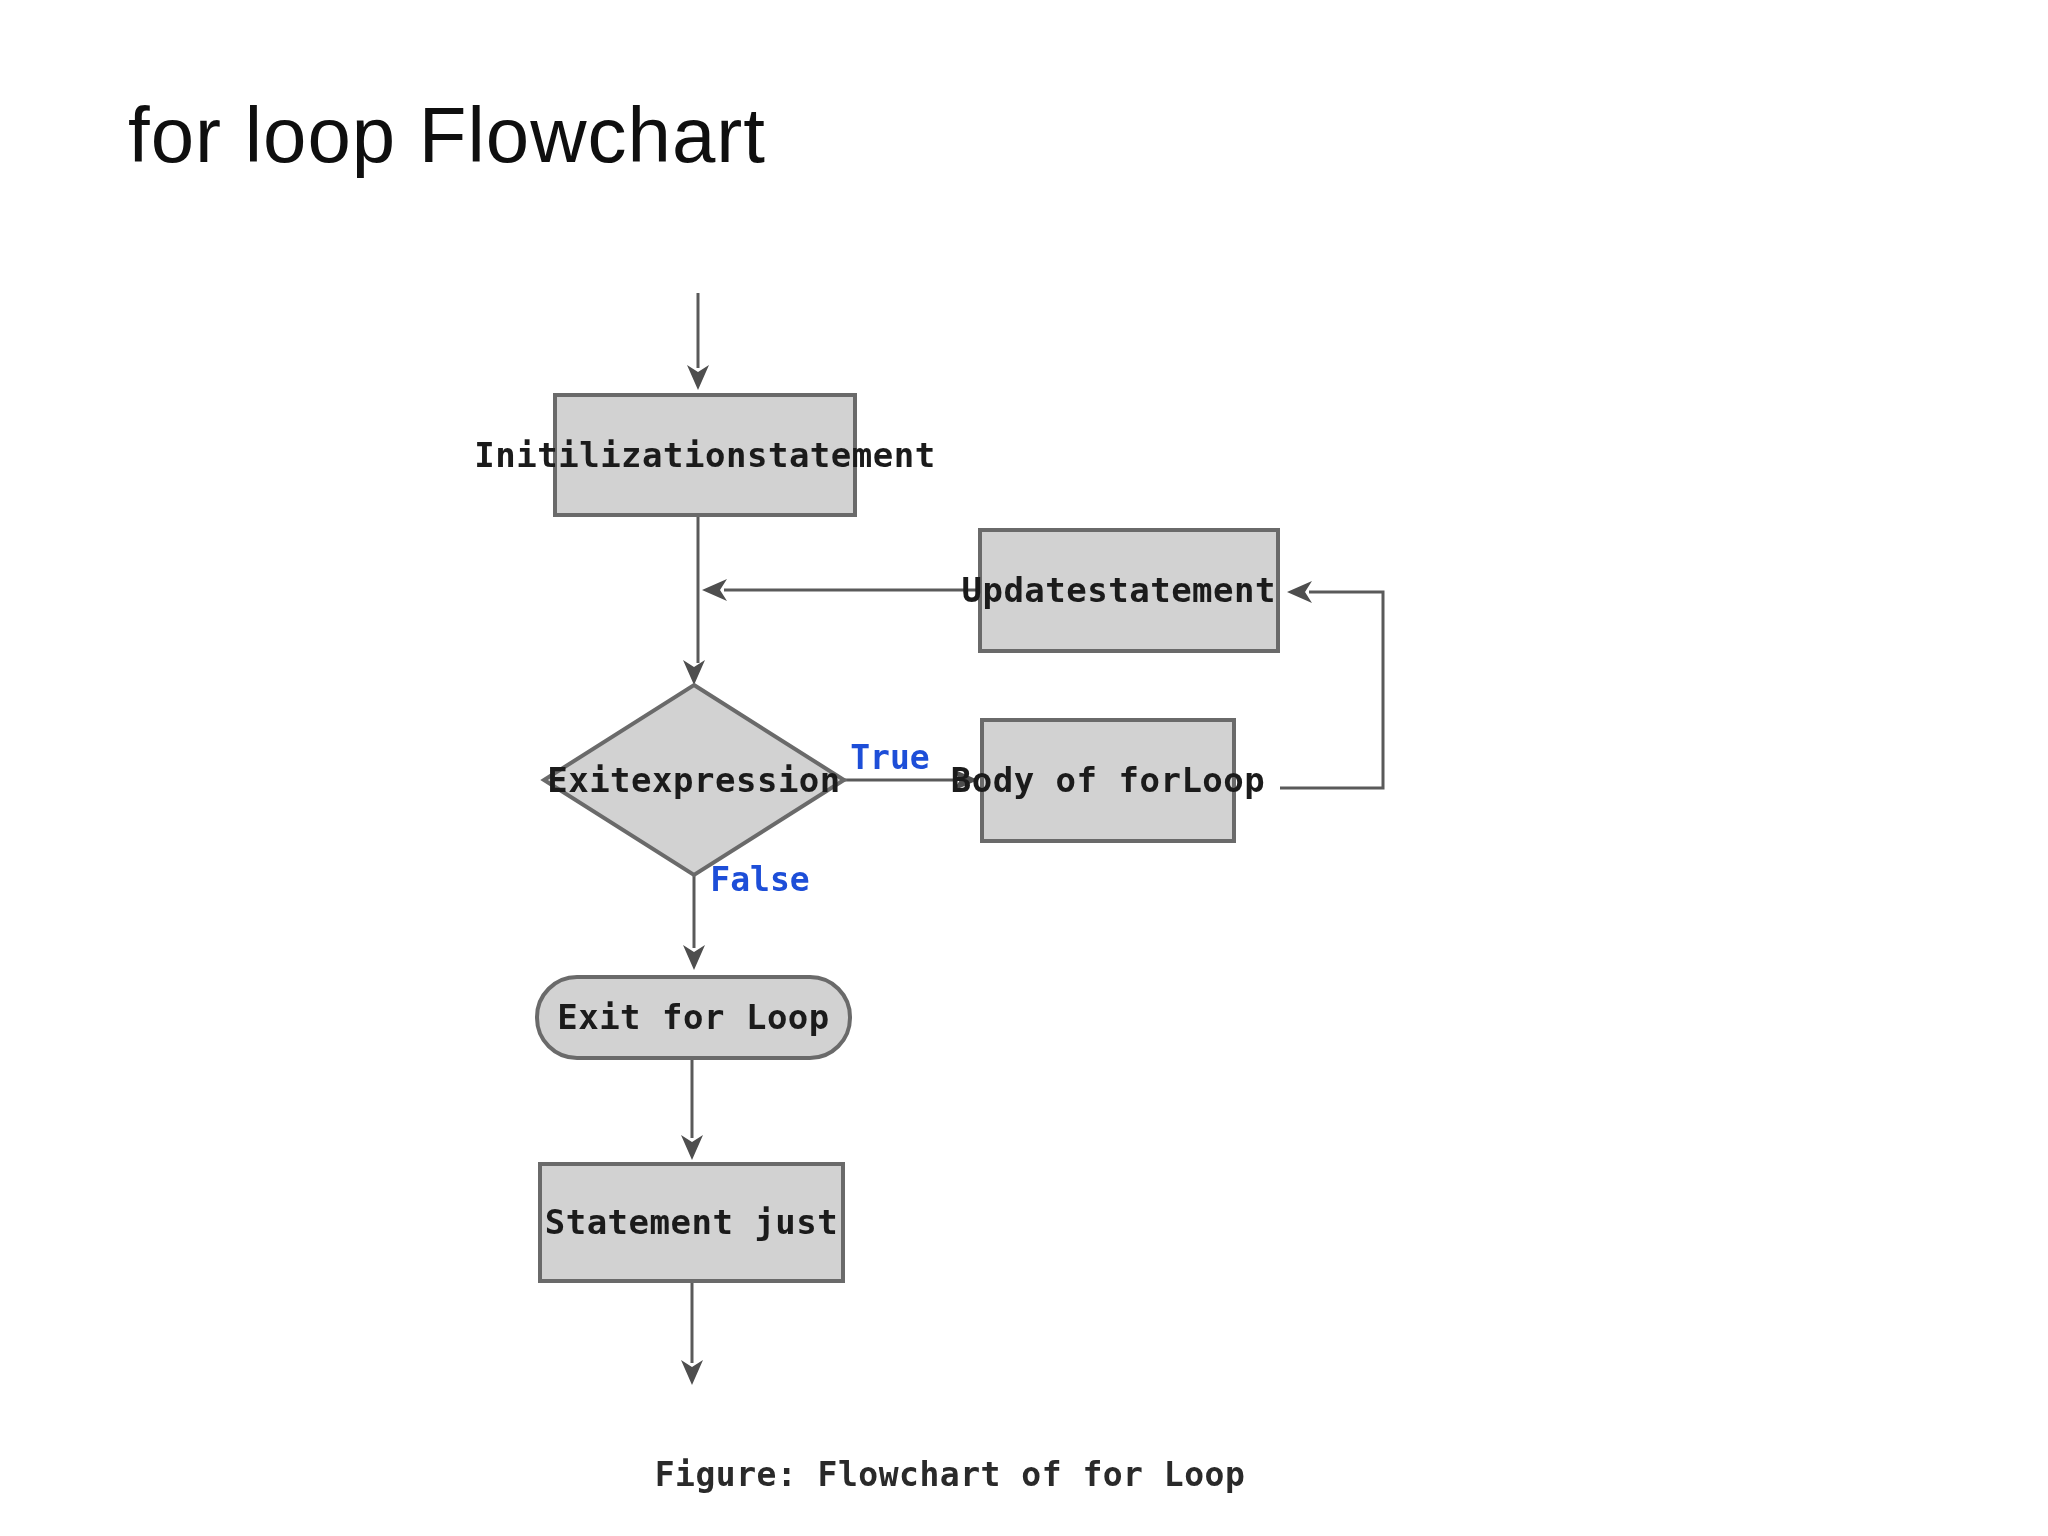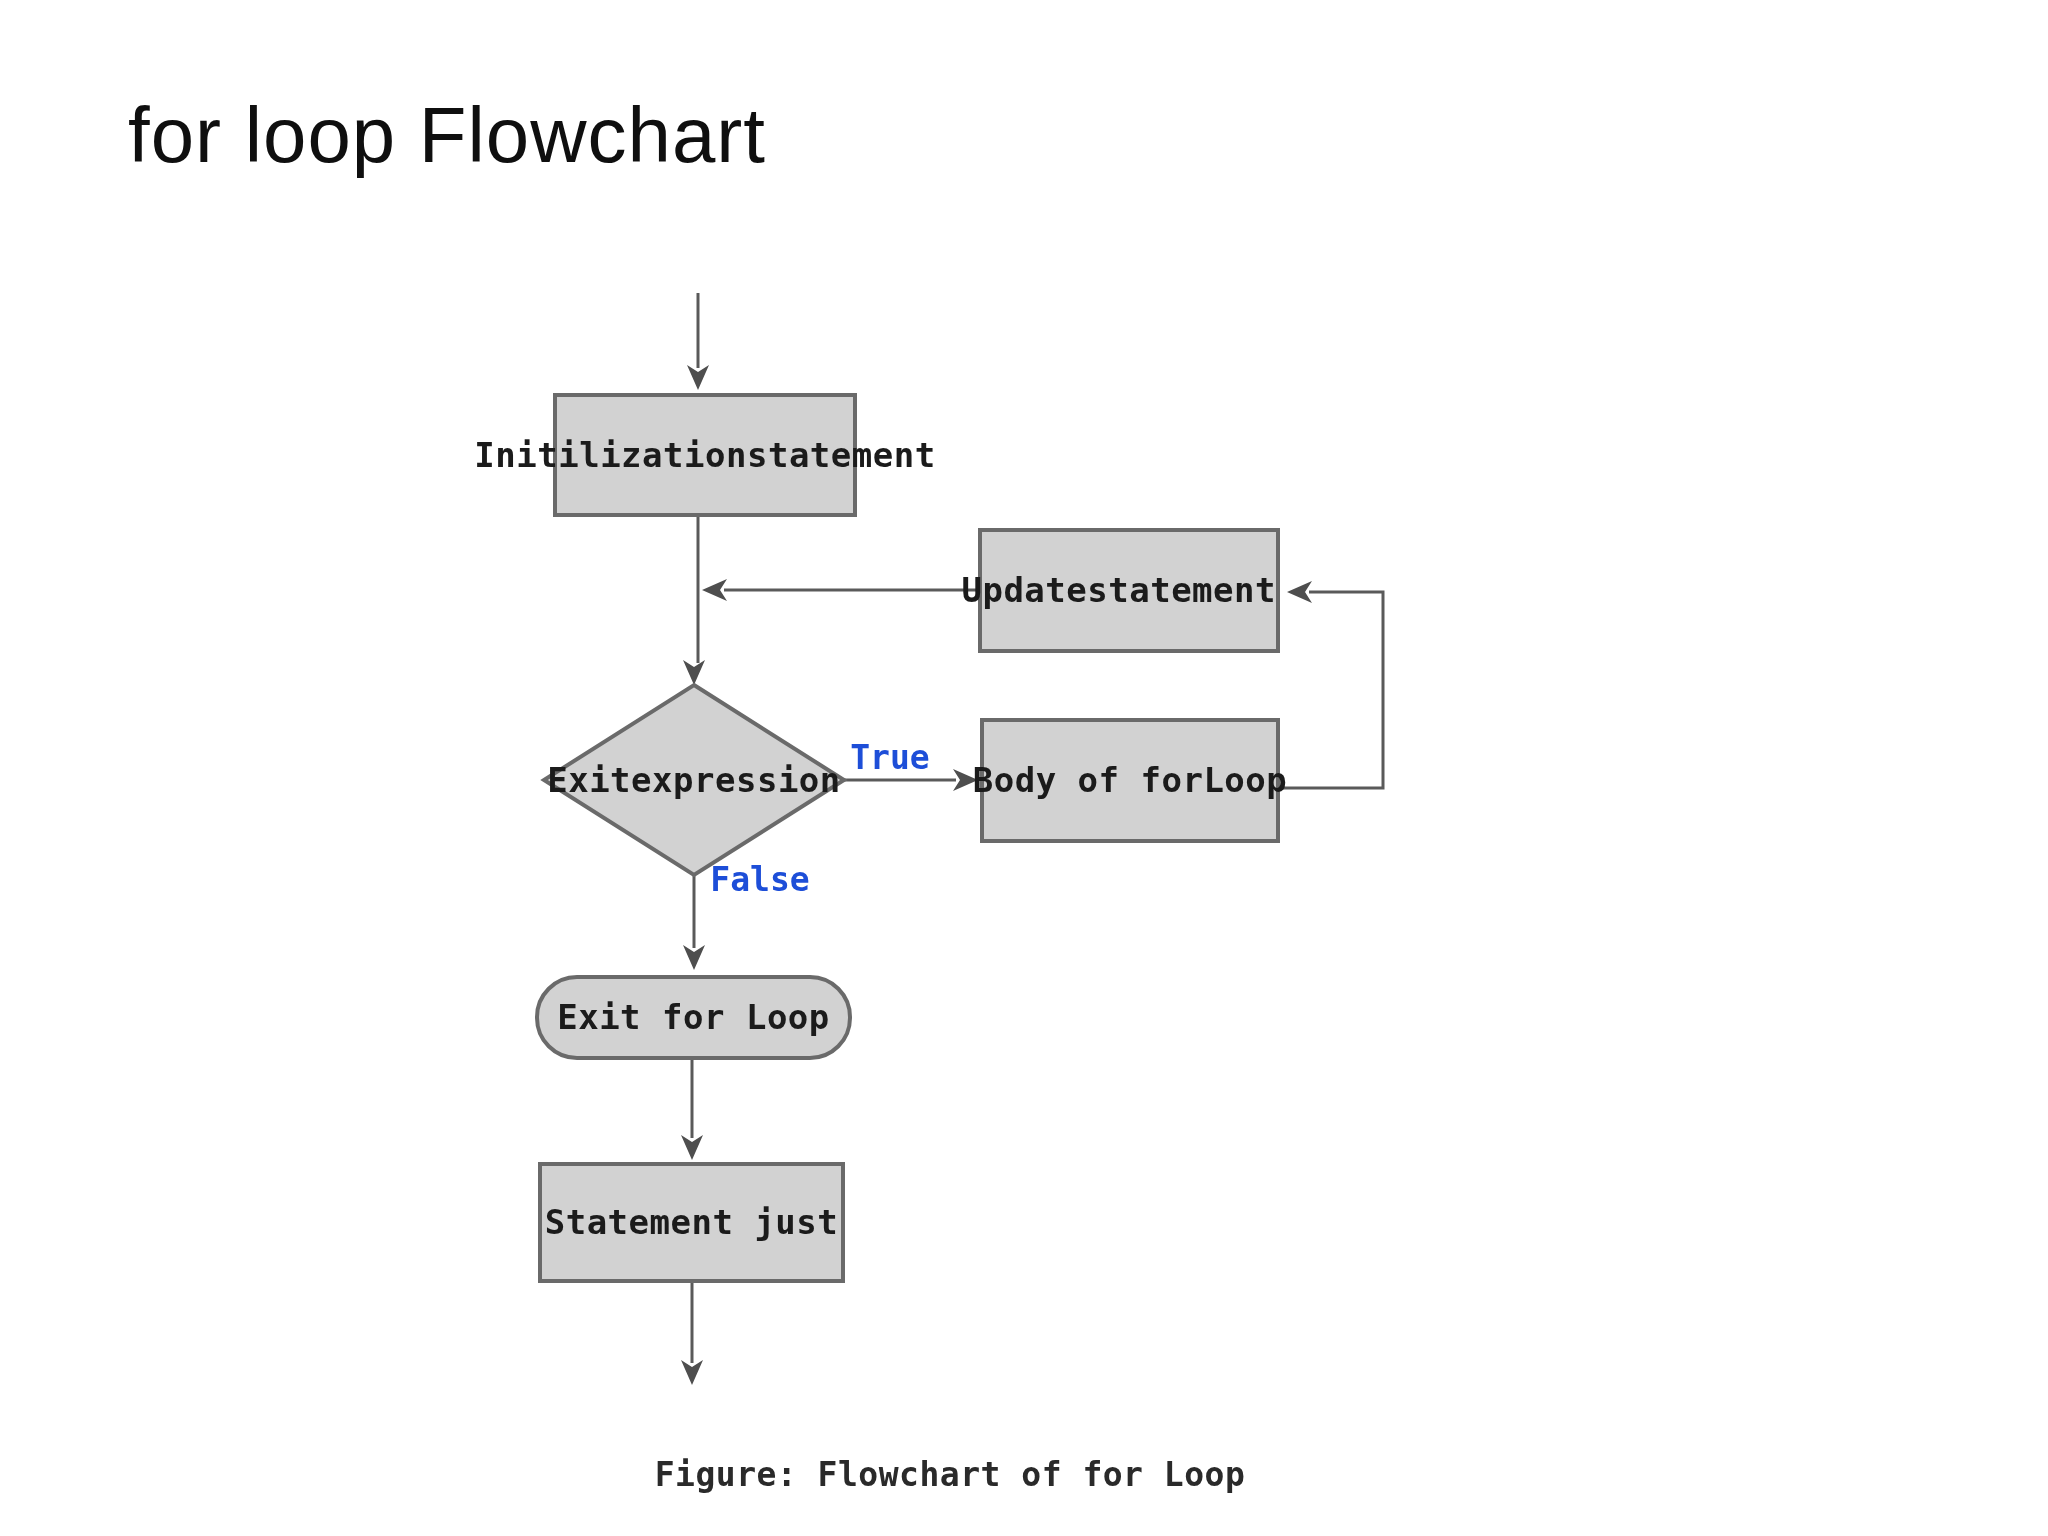--- a/index.html
+++ b/index.html
@@ -147,21 +147,21 @@
   <div class="node" style="left:978px; top:528px; width:302px; height:125px;justify-content:flex-end;">
     <div>Update</div>
     <div>statement</div>
   </div>
 
   <div class="node diamond-label" style="left:544px; top:722px; width:300px; height:116px;">
     <div>Exit</div>
     <div>expression</div>
   </div>
 
-  <div class="node" style="left:980px; top:718px; width:300px; height:125px;">
+  <div class="node" style="left:980px; top:718px; width:256px; height:125px;">
     <div>Body of for</div>
     <div>Loop</div>
   </div>
 
   <div class="node stadium" style="left:535px; top:975px; width:317px; height:85px;">
     <div>Exit for Loop</div>
   </div>
 
   <div class="node" style="left:538px; top:1162px; width:307px; height:121px;">
     <div>Statement just</div>

